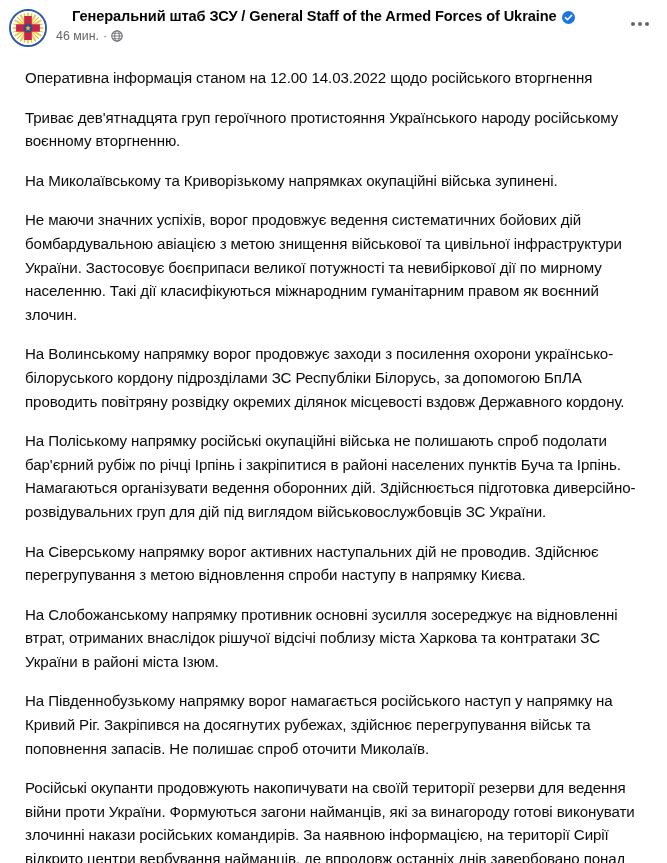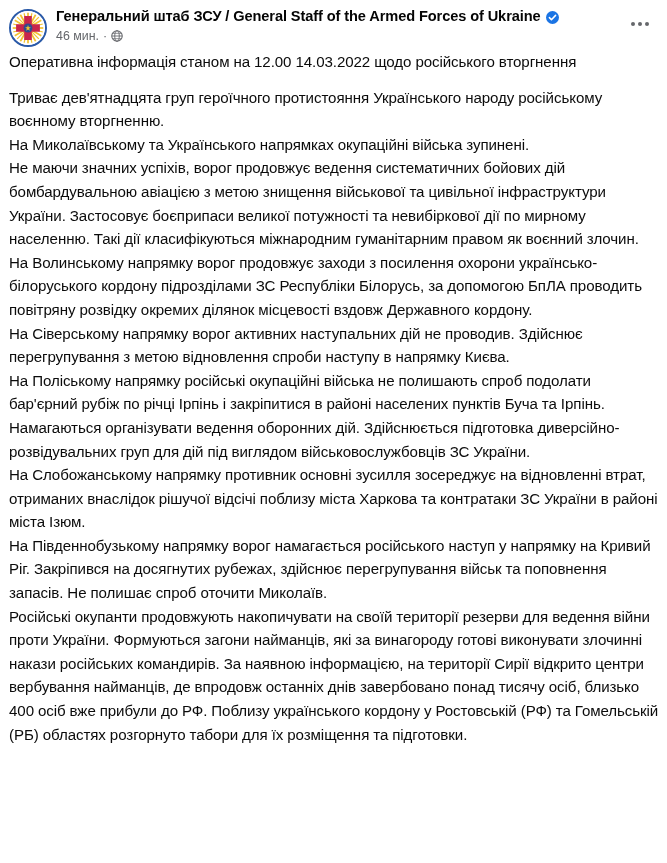--- a/index.html
+++ b/index.html
@@ -62,20 +62,21 @@
     display: flex;
     align-items: center;
     white-space: nowrap;
     line-height: 17px;
   }
   .page-name {
     font-size: 14.6px;
     font-weight: bold;
     color: #050505;
     letter-spacing: -0.1px;
+    margin-left: 16px;
   }
   .verified-badge {
     display: inline-block;
     width: 13px;
     height: 13px;
     margin-left: 5px;
     flex: 0 0 13px;
     position: relative;
     top: 1px;
   }
@@ -126,21 +127,21 @@
   
   .post-body {
     padding: 0 8px 0 9px;
     font-size: 15.1px;
     line-height: 23.6px;
     color: #0b0b0b;
     letter-spacing: -0.08px;
     word-spacing: -0.1px;
   }
   .post-body p {
-    margin: 0;
+    margin: 16px;
     padding: 0;
   }
   .para-lead {
     margin-bottom: 12px !important;
   }
 </style>
 </head>
 <body>
 
 <div class="post">
@@ -224,24 +225,24 @@
     <div class="more-button">
       <span class="dot"></span>
       <span class="dot"></span>
       <span class="dot"></span>
     </div>
   </div>
 
   <div class="post-body">
     <p class="para-lead">Оперативна інформація станом на 12.00 14.03.2022 щодо російського вторгнення</p>
     <p>Триває дев'ятнадцята груп героїчного протистояння Українського народу російському воєнному вторгненню.</p>
-    <p>На Миколаївському та Українського напрямках окупаційні війська зупинені.</p>
+    <p>На Миколаївському та Криворізькому напрямках окупаційні війська зупинені.</p>
     <p>Не маючи значних успіхів, ворог продовжує ведення систематичних бойових дій бомбардувальною авіацією з метою знищення військової та цивільної інфраструктури України. Застосовує боєприпаси великої потужності та невибіркової дії по мирному населенню. Такі дії класифікуються міжнародним гуманітарним правом як воєнний злочин.</p>
     <p>На Волинському напрямку ворог продовжує заходи з посилення охорони українсько-білоруського кордону підрозділами ЗС Республіки Білорусь, за допомогою БпЛА проводить повітряну розвідку окремих ділянок місцевості вздовж Державного кордону.</p>
+    <p>На Поліському напрямку російські окупаційні війська не полишають спроб подолати бар'єрний рубіж по річці Ірпінь і закріпитися в районі населених пунктів Буча та Ірпінь. Намагаються організувати ведення оборонних дій. Здійснюється підготовка диверсійно-розвідувальних груп для дій під виглядом військовослужбовців ЗС України.</p>
     <p>На Сіверському напрямку ворог активних наступальних дій не проводив. Здійснює перегрупування з метою відновлення спроби наступу в напрямку Києва.</p>
-    <p>На Поліському напрямку російські окупаційні війська не полишають спроб подолати бар'єрний рубіж по річці Ірпінь і закріпитися в районі населених пунктів Буча та Ірпінь. Намагаються організувати ведення оборонних дій. Здійснюється підготовка диверсійно-розвідувальних груп для дій під виглядом військовослужбовців ЗС України.</p>
     <p>На Слобожанському напрямку противник основні зусилля зосереджує на відновленні втрат, отриманих внаслідок рішучої відсічі поблизу міста Харкова та контратаки ЗС України в районі міста Ізюм.</p>
     <p>На Південнобузькому напрямку ворог намагається російського наступ у напрямку на Кривий Ріг. Закріпився на досягнутих рубежах, здійснює перегрупування військ та поповнення запасів. Не полишає спроб оточити Миколаїв.</p>
     <p>Російські окупанти продовжують накопичувати на своїй території резерви для ведення війни проти України. Формуються загони найманців, які за винагороду готові виконувати злочинні накази російських командирів. За наявною інформацією, на території Сирії відкрито центри вербування найманців, де впродовж останніх днів завербовано понад тисячу осіб, близько 400 осіб вже прибули до РФ. Поблизу українського кордону у Ростовській (РФ) та Гомельській (РБ) областях розгорнуто табори для їх розміщення та підготовки.</p>
 
   </div>
 
 </div>
 
 </body></html>

